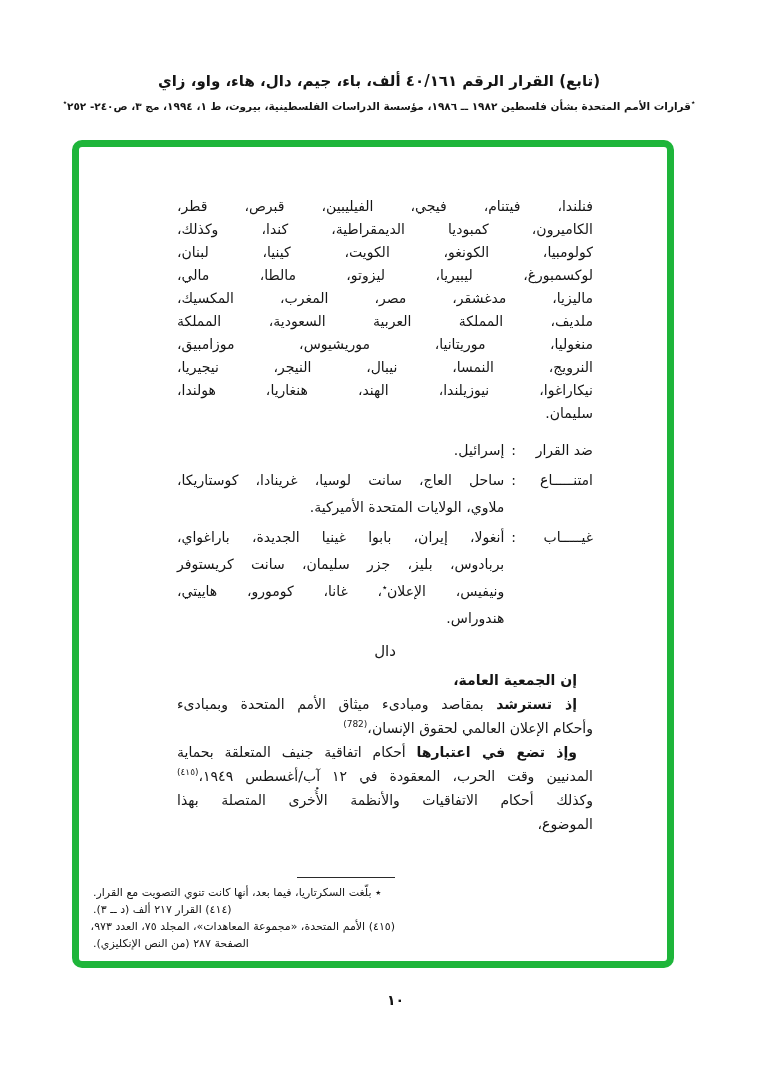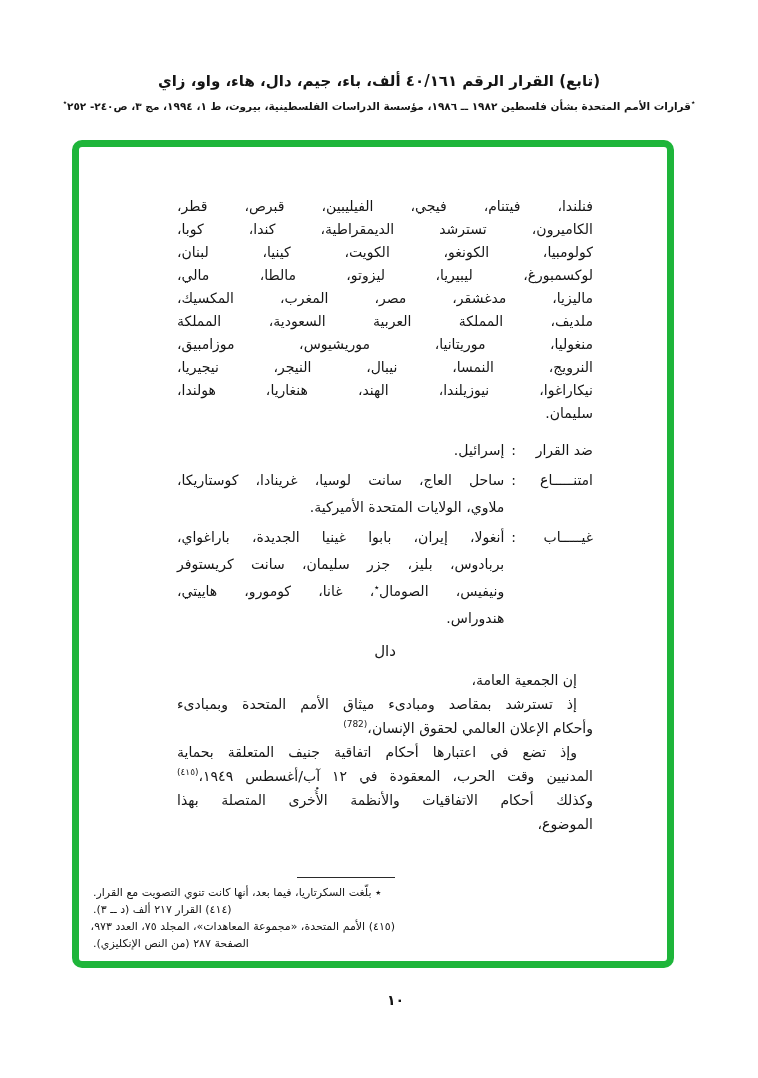--- a/index.html
+++ b/index.html
@@ -17,21 +17,21 @@
   .frame{
     position:absolute;left:72px;top:140px;width:588px;height:814px;
     border:7px solid #1eb53a;border-radius:10px;background:transparent;
   }
   
   .col{position:absolute;top:48px;right:74px;width:416px;}
   .ln{font-size:14px;line-height:23px;text-align:justify;text-align-last:justify;}
   .ln.end{text-align-last:auto;}
   .ln.ind{padding-right:16px;}
   .ln sup{font-size:9px;line-height:0;}
-  .b{font-weight:normal;}
+  .b{font-weight:bold;}
   
   .votes{margin-top:12px;}
   .vrow{display:flex;gap:7px;margin-top:3px;}
   .vrow:first-child{margin-top:0;}
   .vlabel{width:70px;flex:0 0 70px;font-size:14px;line-height:27px;white-space:nowrap;}
   .vcolon{flex:0 0 auto;font-size:14px;line-height:27px;}
   .vlines{flex:1;}
   .vlines .ln{line-height:27px;}
   
   .dal{margin-top:8px;text-align:center;font-size:15px;line-height:22px;}
@@ -56,21 +56,21 @@
   <div class="hdr-l1">(تابع) القرار الرقم ٤٠/١٦١ ألف، باء، جيم، دال، هاء، واو، زاي</div>
   <div class="hdr-l2"><sup>٭</sup><span>قرارات الأمم المتحدة بشأن فلسطين ١٩٨٢ ــ ١٩٨٦، مؤسسة الدراسات الفلسطينية، بيروت، ط ١، ١٩٩٤، مج ٣، ص٢٤٠- ٢٥٢</span><sup>٭</sup></div>
 </div>
 
 <div class="frame" style="border-color: rgb(30, 181, 58);">
 
   <div class="col">
 
     <div class="countries">
         <div class="ln"><span>فنلندا، فيتنام، فيجي، الفيليبين، قبرص، قطر،</span></div>
-        <div class="ln"><span>الكاميرون، تسترشد الديمقراطية، كندا، كوبا،</span></div>
+        <div class="ln"><span>الكاميرون، كمبوديا الديمقراطية، كندا، وكذلك،</span></div>
         <div class="ln"><span>كولومبيا، الكونغو، الكويت، كينيا، لبنان،</span></div>
         <div class="ln"><span>لوكسمبورغ، ليبيريا، ليزوتو، مالطا، مالي،</span></div>
         <div class="ln"><span>ماليزيا، مدغشقر، مصر، المغرب، المكسيك،</span></div>
         <div class="ln"><span>ملديف، المملكة العربية السعودية، المملكة</span></div>
         <div class="ln"><span>منغوليا، موريتانيا، موريشيوس، موزامبيق،</span></div>
         <div class="ln"><span>النرويج، النمسا، نيبال، النيجر، نيجيريا،</span></div>
         <div class="ln"><span>نيكاراغوا، نيوزيلندا، الهند، هنغاريا، هولندا،</span></div>
         <div class="ln end"><span>سليمان.</span></div>
       </div>
 
@@ -92,21 +92,21 @@
             <div class="ln end"><span>ملاوي، الولايات المتحدة الأميركية.</span></div>
           </div>
       </div>
 
       <div class="vrow">
         <div class="vlabel">غيـــــاب</div>
         <div class="vcolon">:</div>
         <div class="vlines">
             <div class="ln"><span>أنغولا، إيران، بابوا غينيا الجديدة، باراغواي،</span></div>
             <div class="ln"><span>بربادوس، بليز، جزر سليمان، سانت كريستوفر</span></div>
-            <div class="ln"><span>ونيفيس، الصومال</span><sup>٭</sup><span>، غانا، كومورو، هاييتي،</span></div>
+            <div class="ln"><span>ونيفيس، الإعلان</span><sup>٭</sup><span>، غانا، كومورو، هاييتي،</span></div>
             <div class="ln end"><span>هندوراس.</span></div>
           </div>
       </div>
 
     </div>
 
     <div class="dal">دال</div>
 
     <div class="paras">
         <div class="ln end ind"><span class="b">إن الجمعية العامة،</span></div>

